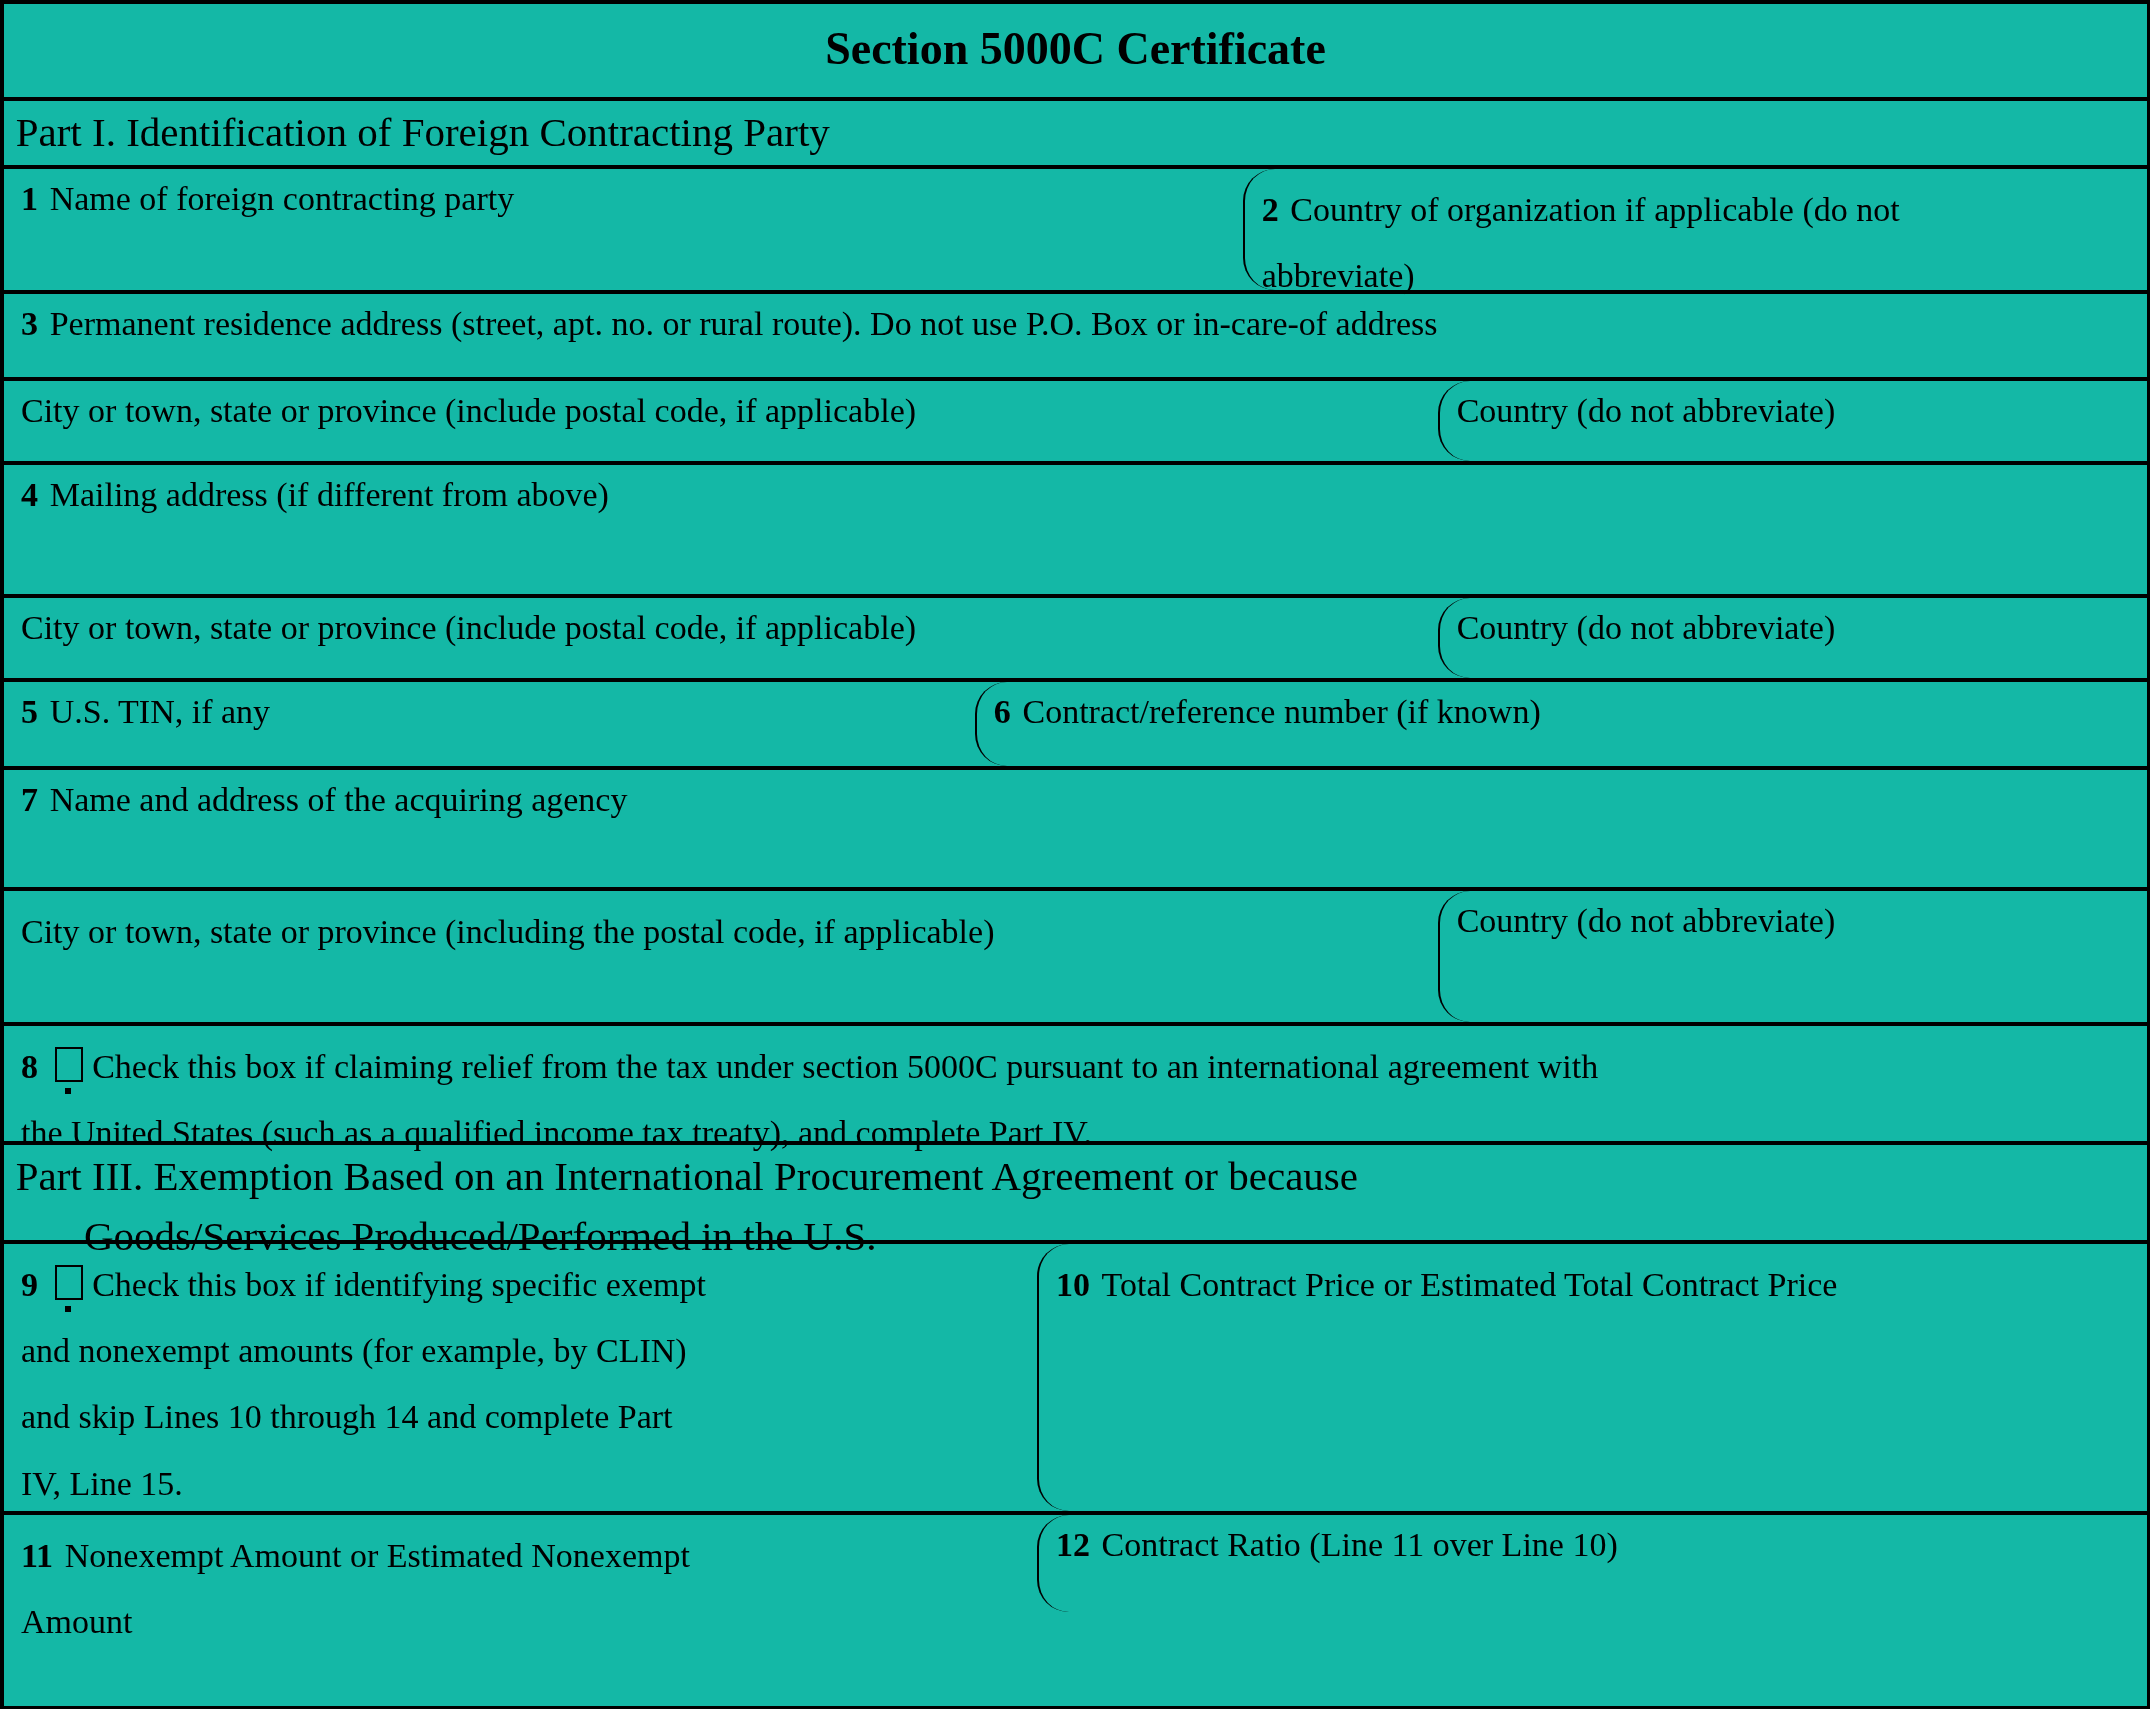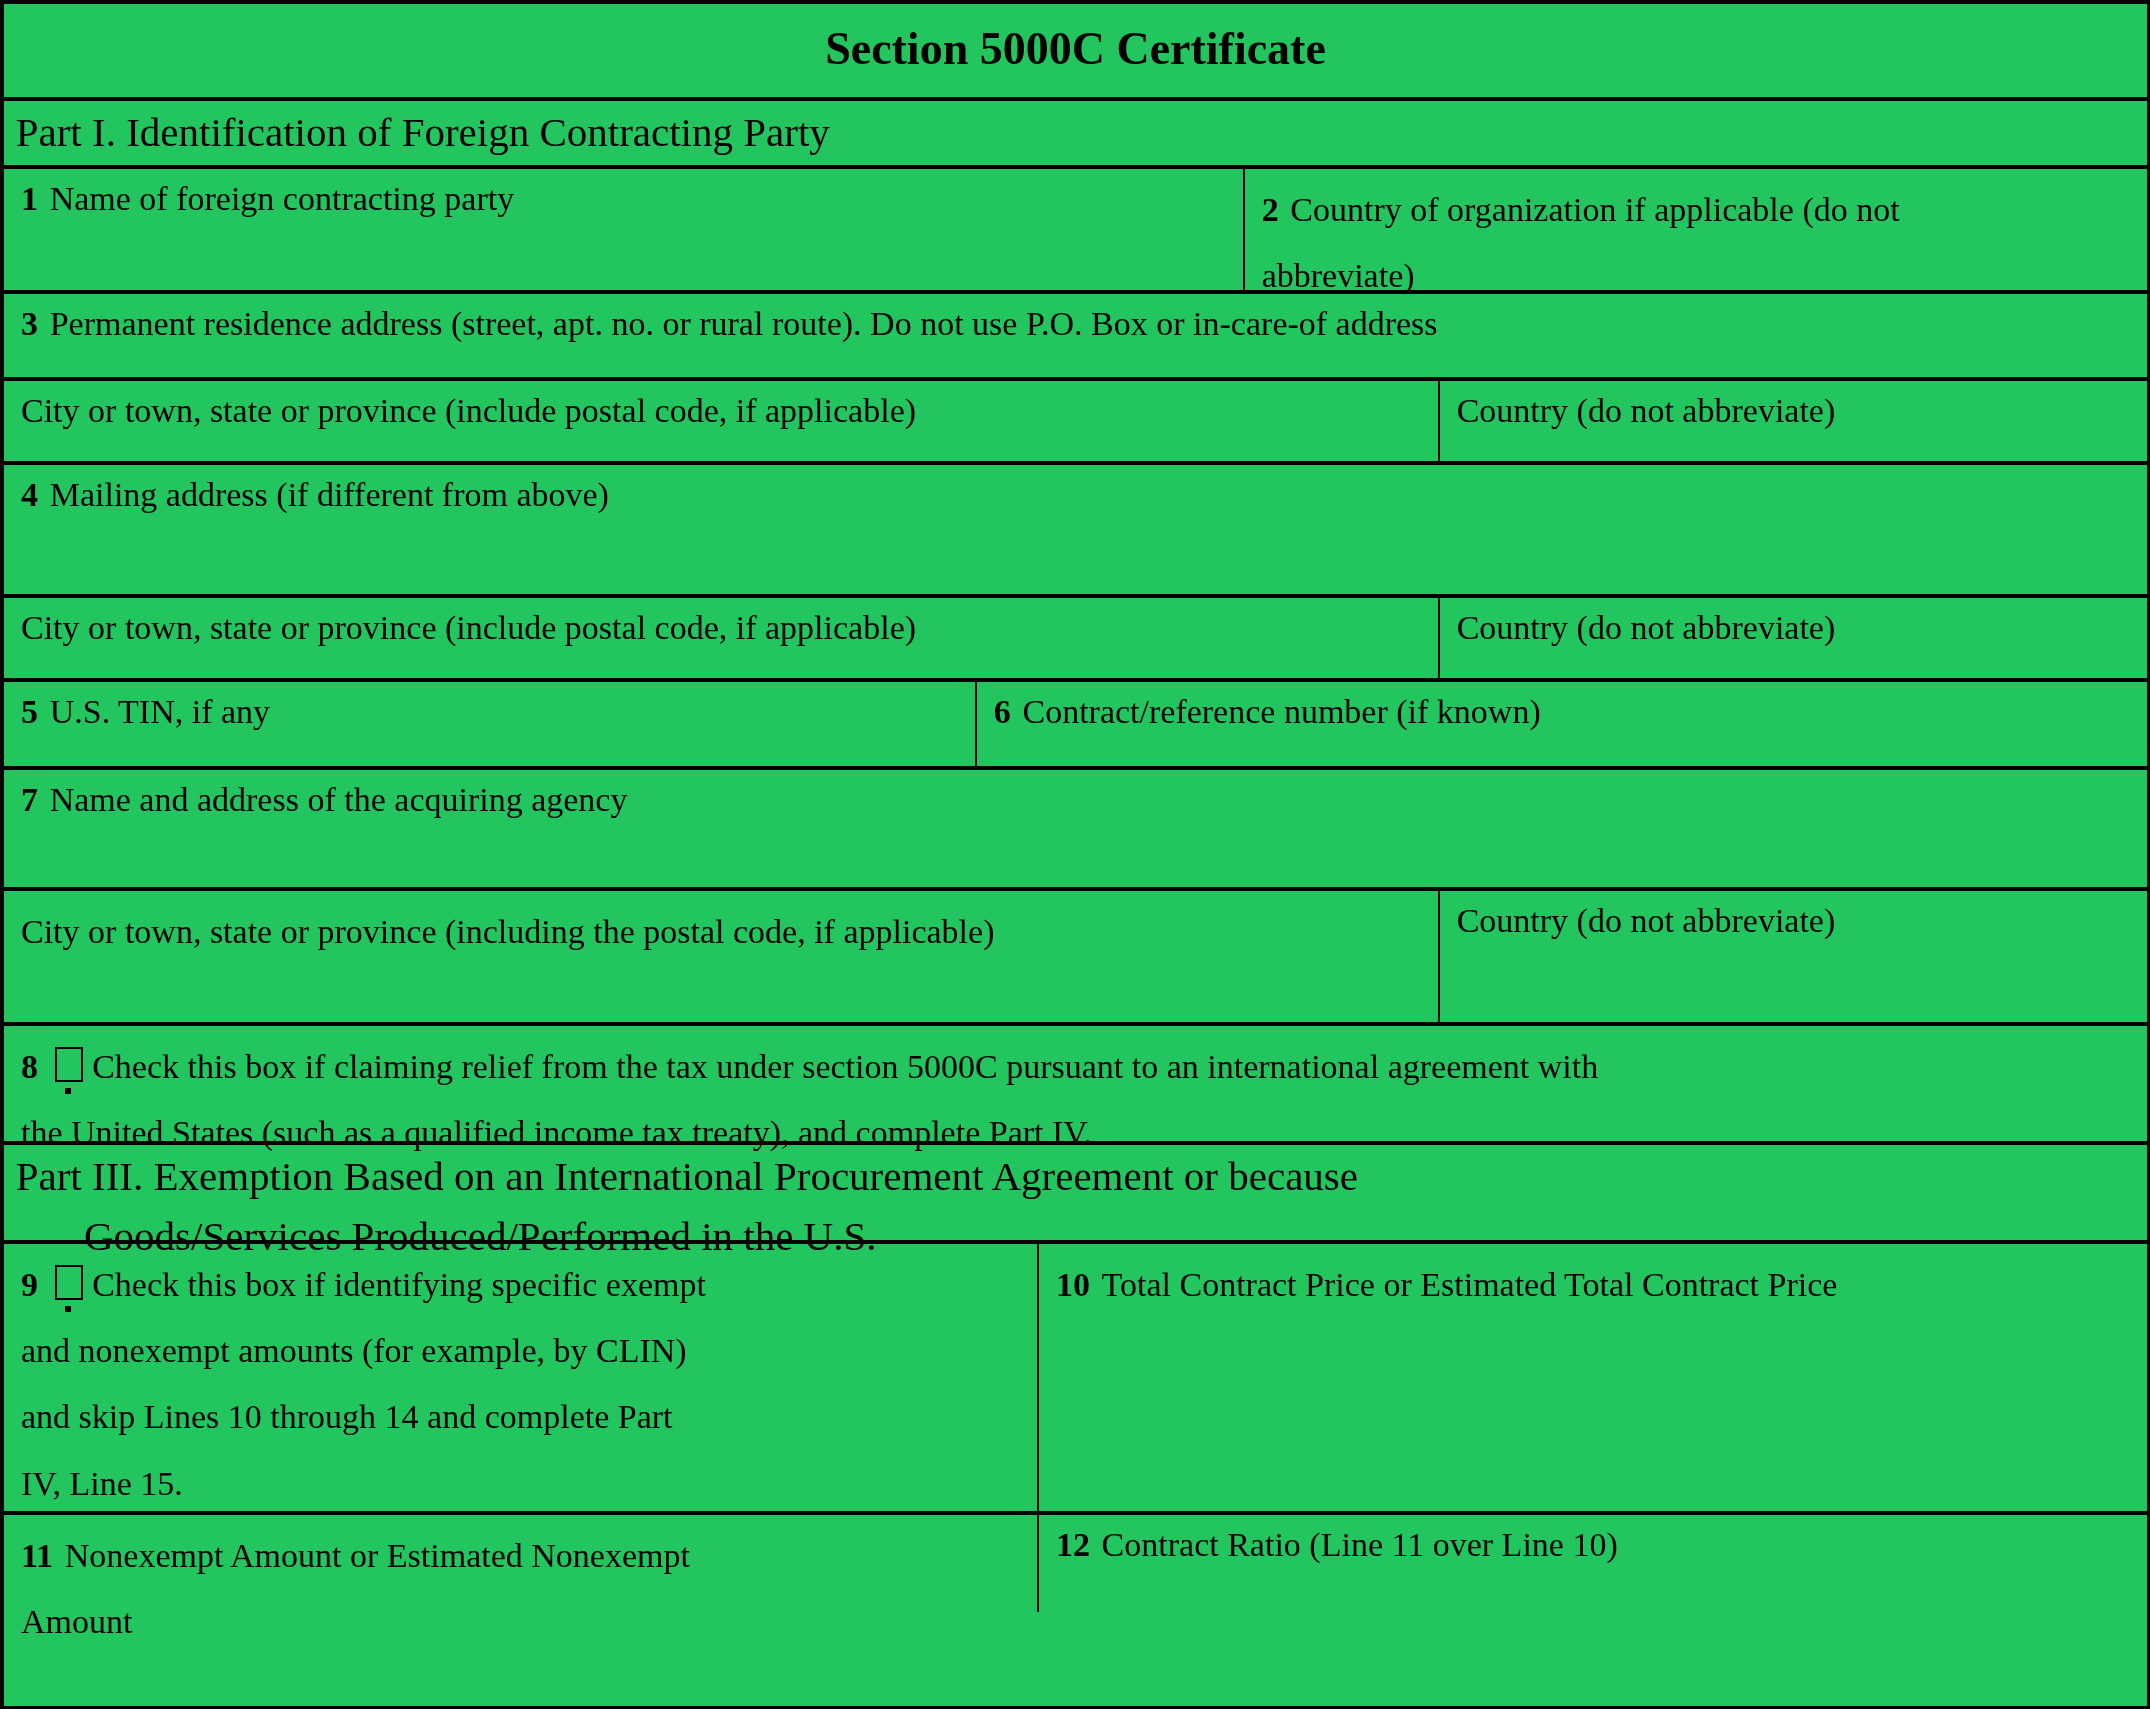--- a/index.html
+++ b/index.html
@@ -1,24 +1,24 @@
 <!DOCTYPE html>
 <html style="font-size:7.8px"><head>
 <meta charset="utf-8">
 <style>
   html,body{margin:0;padding:0;background:#fff;}
   body{width:2151px;height:1710px;overflow:hidden;}
   .form{
     box-sizing:border-box;width:2151px;height:1710px;
-    border:4.9px solid #000;background:#22c55e;color:#000;
+    border:4.9px solid #000;background:#14b8a6;color:#000;
     font-family:"Liberation Serif","DejaVu Serif",serif;
   }
   .row{box-sizing:border-box;display:flex;border-bottom:4.9px solid #000;}
   .row.last{border-bottom:none;}
-  .cell{box-sizing:border-box;display:flex;flex-direction:row;padding:7.8px 17px 0 17px;}
+  .cell{box-sizing:border-box;display:flex;flex-direction:row;padding:7.8px 17px 0 17px;border-radius:32px;}
   .cell.divided{border-left:2.9px solid #000;font-family:Liberation Serif, serif;}
   .grow{flex:1;}
   .title-row{display:block;text-align:center;}
   .title{font-size:46px;font-weight:bold;padding-top:17.5px;}
   .part-header{font-size:41px;font-weight:normal;padding:6.8px 0 0 11.7px;}
   .ph-line2{padding-left:80px;padding-top:12.6px;}
   .label{font-size:34px;line-height:1.3;}
   .label .num{font-weight:bold;margin-right:11.7px;}
   .multiline{line-height:1.95;}
   .w-row2{max-width:729px;}

